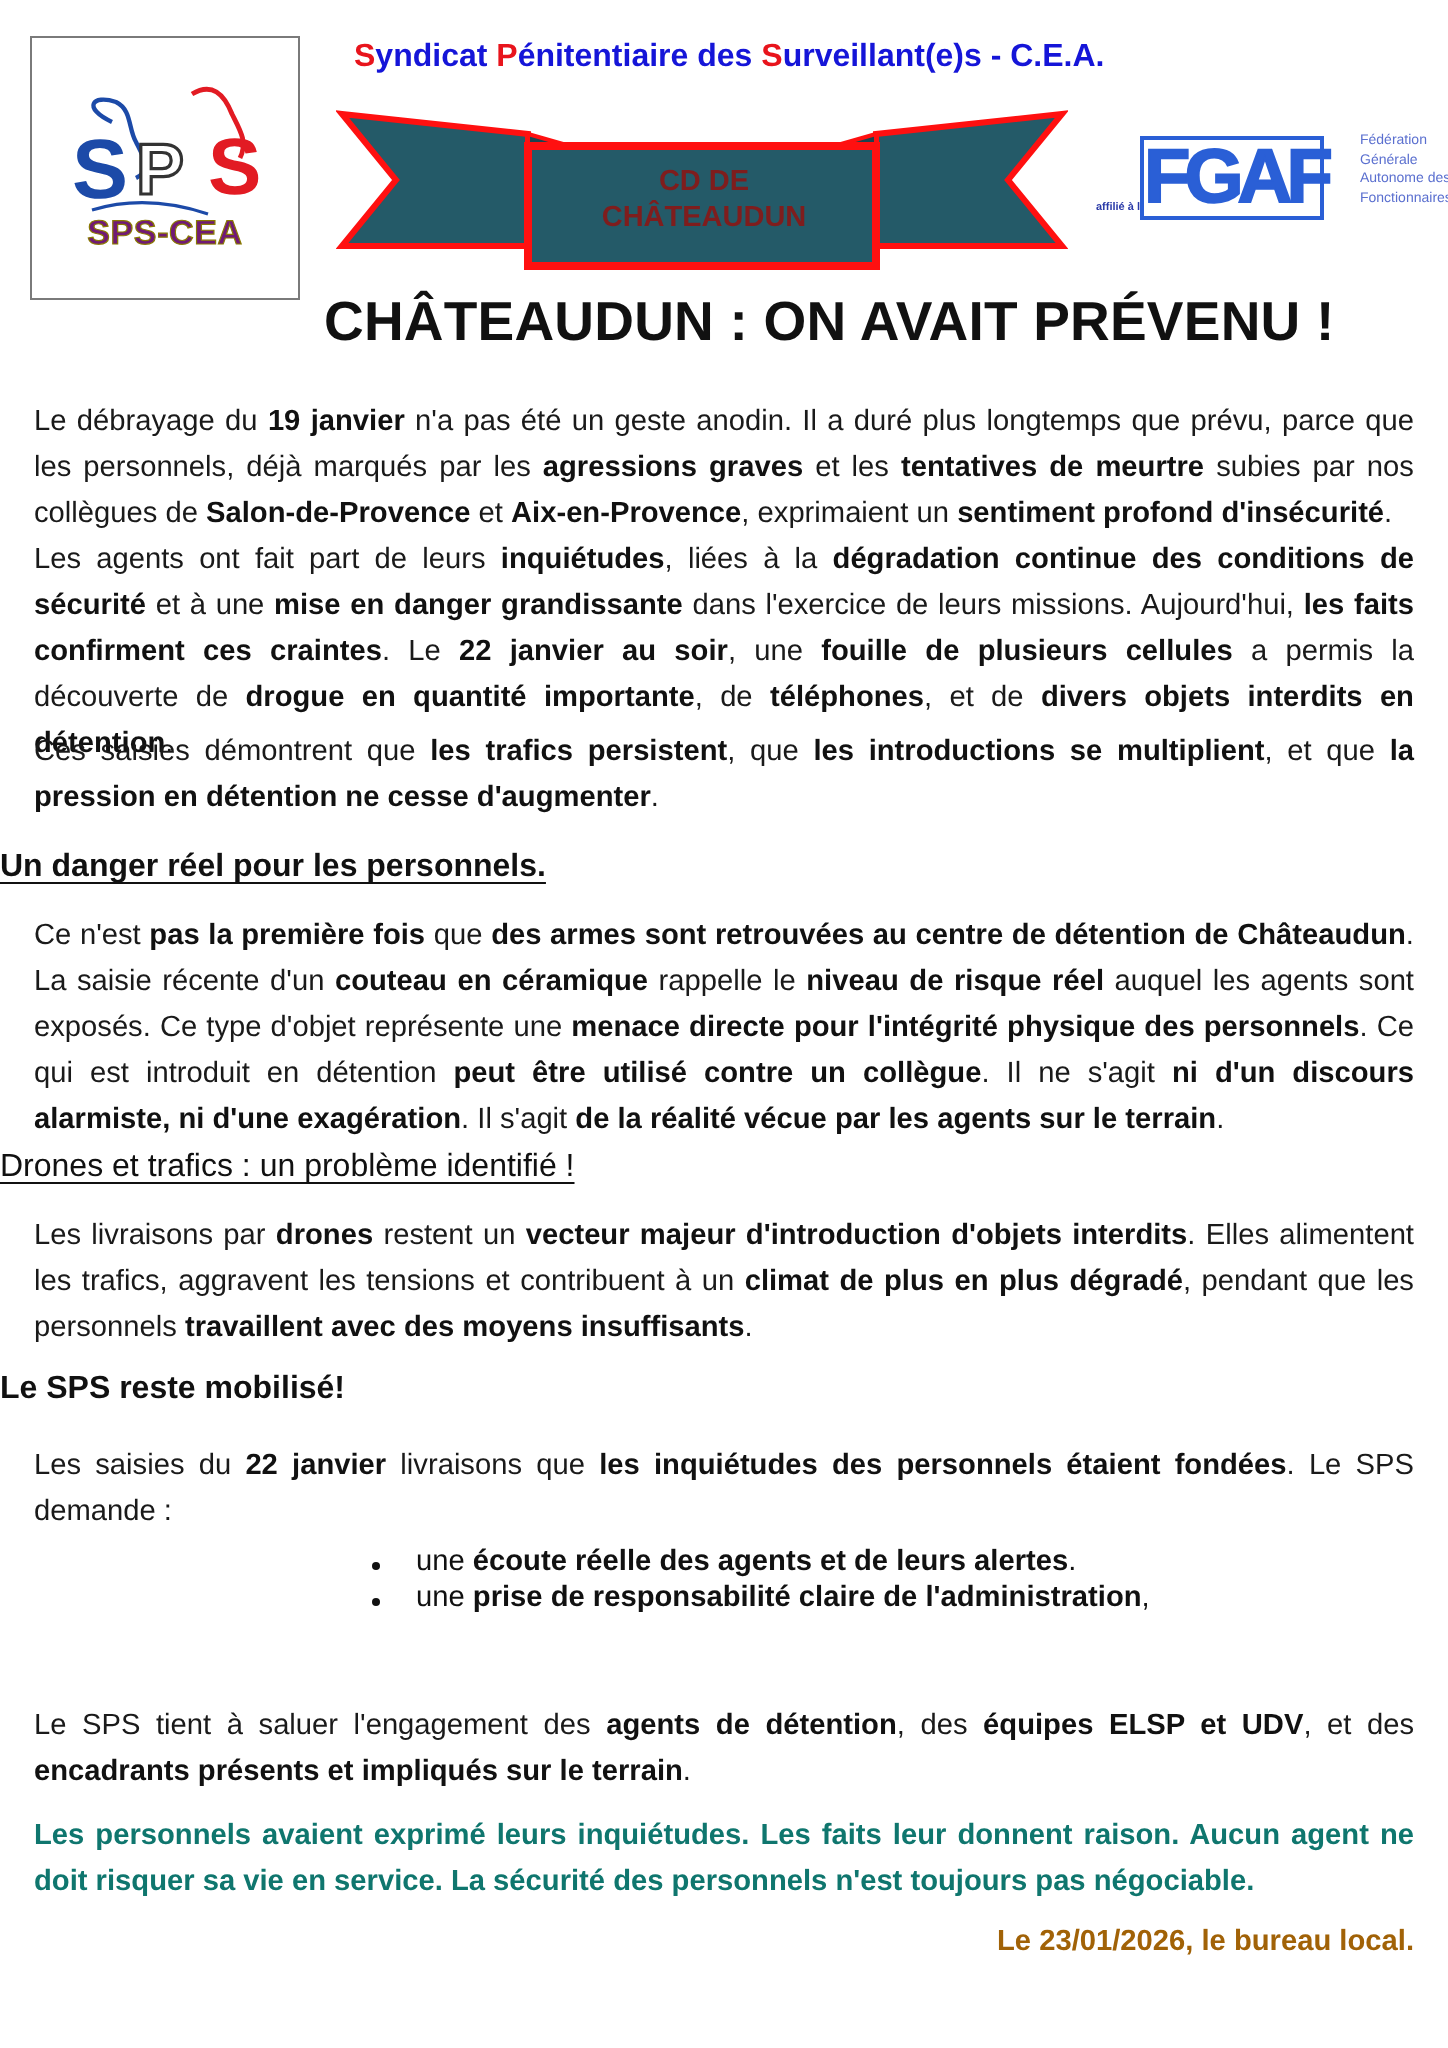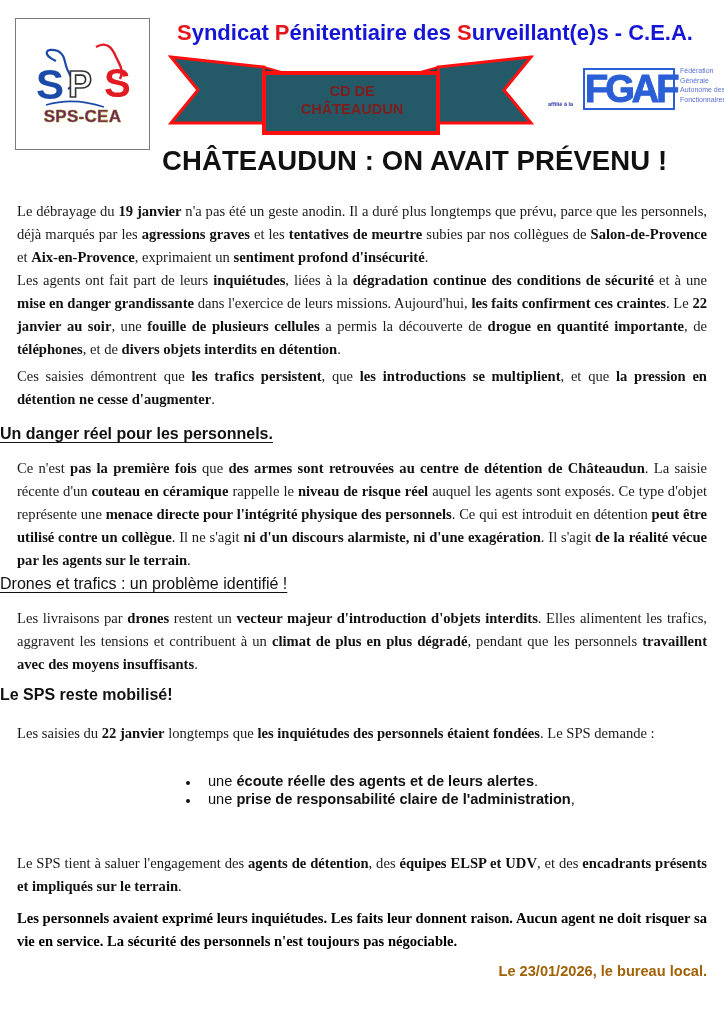--- a/index.html
+++ b/index.html
@@ -13,57 +13,57 @@
   }
   .logo-box svg { position: absolute; left: 0; top: 0; }
   .logo-caption {
     position: absolute; left: 0; width: 100%; top: 88px; text-align: center;
     font-weight: bold; font-size: 17px; color: #701a75;
     -webkit-text-stroke: 0.6px #8a7a00; letter-spacing: 0.3px;
   }
 
   .org-title {
     position: absolute; left: 177px; top: 20px; width: 540px;
-    font-size: 22px; font-weight: bold; color: #1515d8; white-space: nowrap;
+    font-size: 16px; font-weight: bold; color: #1515d8; white-space: nowrap;
   }
   .org-title .initial { color: #e8141c; }
 
   .ribbon { position: absolute; left: 168px; top: 53px; width: 366px; height: 84px; }
   .ribbon-text {
     position: absolute; left: 263px; top: 82px; width: 178px; text-align: center;
     color: #7f1d1d; font-weight: bold; font-size: 14.5px; line-height: 18px;
   }
 
   .fgaf { position: absolute; left: 548px; top: 64px; width: 165px; height: 50px; }
   .fgaf-affil {
     position: absolute; left: 0; top: 37px; font-size: 5.5px; color: #2a3aa8; font-weight: bold;
   }
   .fgaf-letters {
-    position: absolute; left: 35px; top: 4px; height: 42px; width: 92px;
+    position: absolute; left: 22px; top: 4px; height: 42px; width: 92px;
     border: 2px solid #2a5fd6; color: #2a5fd6; font-weight: bold; font-size: 38px;
     line-height: 38px; letter-spacing: -3px; text-align: center; background: #fff;
     -webkit-text-stroke: 1px #2a5fd6;
   }
   .fgaf-desc {
     position: absolute; left: 132px; top: 2px; font-size: 7px; line-height: 9.6px; color: #5a6fcf;
   }
 
   
   .headline {
     position: absolute; left: 162px; top: 145px; width: 560px;
     font-size: 27.5px; font-weight: bold; color: #111; letter-spacing: 0.1px; white-space: nowrap;
   }
 
   
   .para {
     position: absolute; left: 17px; width: 690px;
-    font-size: 14.6px; line-height: 23px; text-align: justify; color: #1a1a1a; font-family: Liberation Serif, serif;
+    font-size: 14.6px; line-height: 23px; text-align: justify; color: #1a1a1a;
   }
   .para b { font-weight: bold; color: #111; }
-  .para.red { color: #000000; font-weight: bold; }
+  .para.red { color: #0f766e; font-weight: bold; }
 
   .section-title {
     position: absolute; left: 0; width: 724px; text-align: left; font-size: 16px; color: #111;
   }
   .section-title.u span { text-decoration: underline; text-underline-offset: 3px; }
   .section-title.bold { font-weight: bold; }
 
   .bullets { position: absolute; left: 183px; top: 773px; list-style: none; }
   .bullets li { position: relative; padding-left: 25px; font-size: 14.6px; line-height: 17.6px; }
   .bullets li::before {
@@ -132,21 +132,21 @@
 <p class="para" style="top:269px"><span>Les agents ont fait part de leurs </span><b>inquiétudes</b><span>, liées à la </span><b>dégradation continue des conditions de sécurité</b><span> et à une </span><b>mise en danger grandissante</b><span> dans l'exercice de leurs missions. Aujourd'hui, </span><b>les faits confirment ces craintes</b><span>. Le </span><b>22 janvier au soir</b><span>, une </span><b>fouille de plusieurs cellules</b><span> a permis la découverte de </span><b>drogue en quantité importante</b><span>, de </span><b>téléphones</b><span>, et de </span><b>divers objets interdits en détention</b><span>.</span></p>
 <p class="para" style="top:365px"><span>Ces saisies démontrent que </span><b>les trafics persistent</b><span>, que </span><b>les introductions se multiplient</b><span>, et que </span><b>la pression en détention ne cesse d'augmenter</b><span>.</span></p>
 
 <div class="section-title u bold" style="top:425px"><span>Un danger réel pour les personnels.</span></div>
 <p class="para" style="top:457px"><span>Ce n'est </span><b>pas la première fois</b><span> que </span><b>des armes sont retrouvées au centre de détention de Châteaudun</b><span>. La saisie récente d'un </span><b>couteau en céramique</b><span> rappelle le </span><b>niveau de risque réel</b><span> auquel les agents sont exposés. Ce type d'objet représente une </span><b>menace directe pour l'intégrité physique des personnels</b><span>. Ce qui est introduit en détention </span><b>peut être utilisé contre un collègue</b><span>. Il ne s'agit </span><b>ni d'un discours alarmiste, ni d'une exagération</b><span>. Il s'agit </span><b>de la réalité vécue par les agents sur le terrain</b><span>.</span></p>
 
 <div class="section-title u" style="top:575px"><span>Drones et trafics : un problème identifié !</span></div>
 <p class="para" style="top:607px"><span>Les livraisons par </span><b>drones</b><span> restent un </span><b>vecteur majeur d'introduction d'objets interdits</b><span>. Elles alimentent les trafics, aggravent les tensions et contribuent à un </span><b>climat de plus en plus dégradé</b><span>, pendant que les personnels </span><b>travaillent avec des moyens insuffisants</b><span>.</span></p>
 
 <div class="section-title bold" style="top:686px"><span>Le SPS reste mobilisé!</span></div>
-<p class="para" style="top:722px"><span>Les saisies du </span><b>22 janvier</b><span> longtemps que </span><b>les inquiétudes des personnels étaient fondées</b><span>. Le SPS demande :</span></p>
+<p class="para" style="top:722px"><span>Les saisies du </span><b>22 janvier</b><span> livraisons que </span><b>les inquiétudes des personnels étaient fondées</b><span>. Le SPS demande :</span></p>
 
 <ul class="bullets">
   <li><span>une </span><b>écoute réelle des agents et de leurs alertes</b><span>.</span></li>
   <li><span>une </span><b>prise de responsabilité claire de l'administration</b><span>,</span></li>
 </ul>
 
 <p class="para" style="top:852px"><span>Le SPS tient à saluer l'engagement des </span><b>agents de détention</b><span>, des </span><b>équipes ELSP et UDV</b><span>, et des </span><b>encadrants présents et impliqués sur le terrain</b><span>.</span></p>
 
 <p class="para red" style="top:907px">Les personnels avaient exprimé leurs inquiétudes. Les faits leur donnent raison. Aucun agent ne doit risquer sa vie en service. La sécurité des personnels n'est toujours pas négociable.</p>
 

